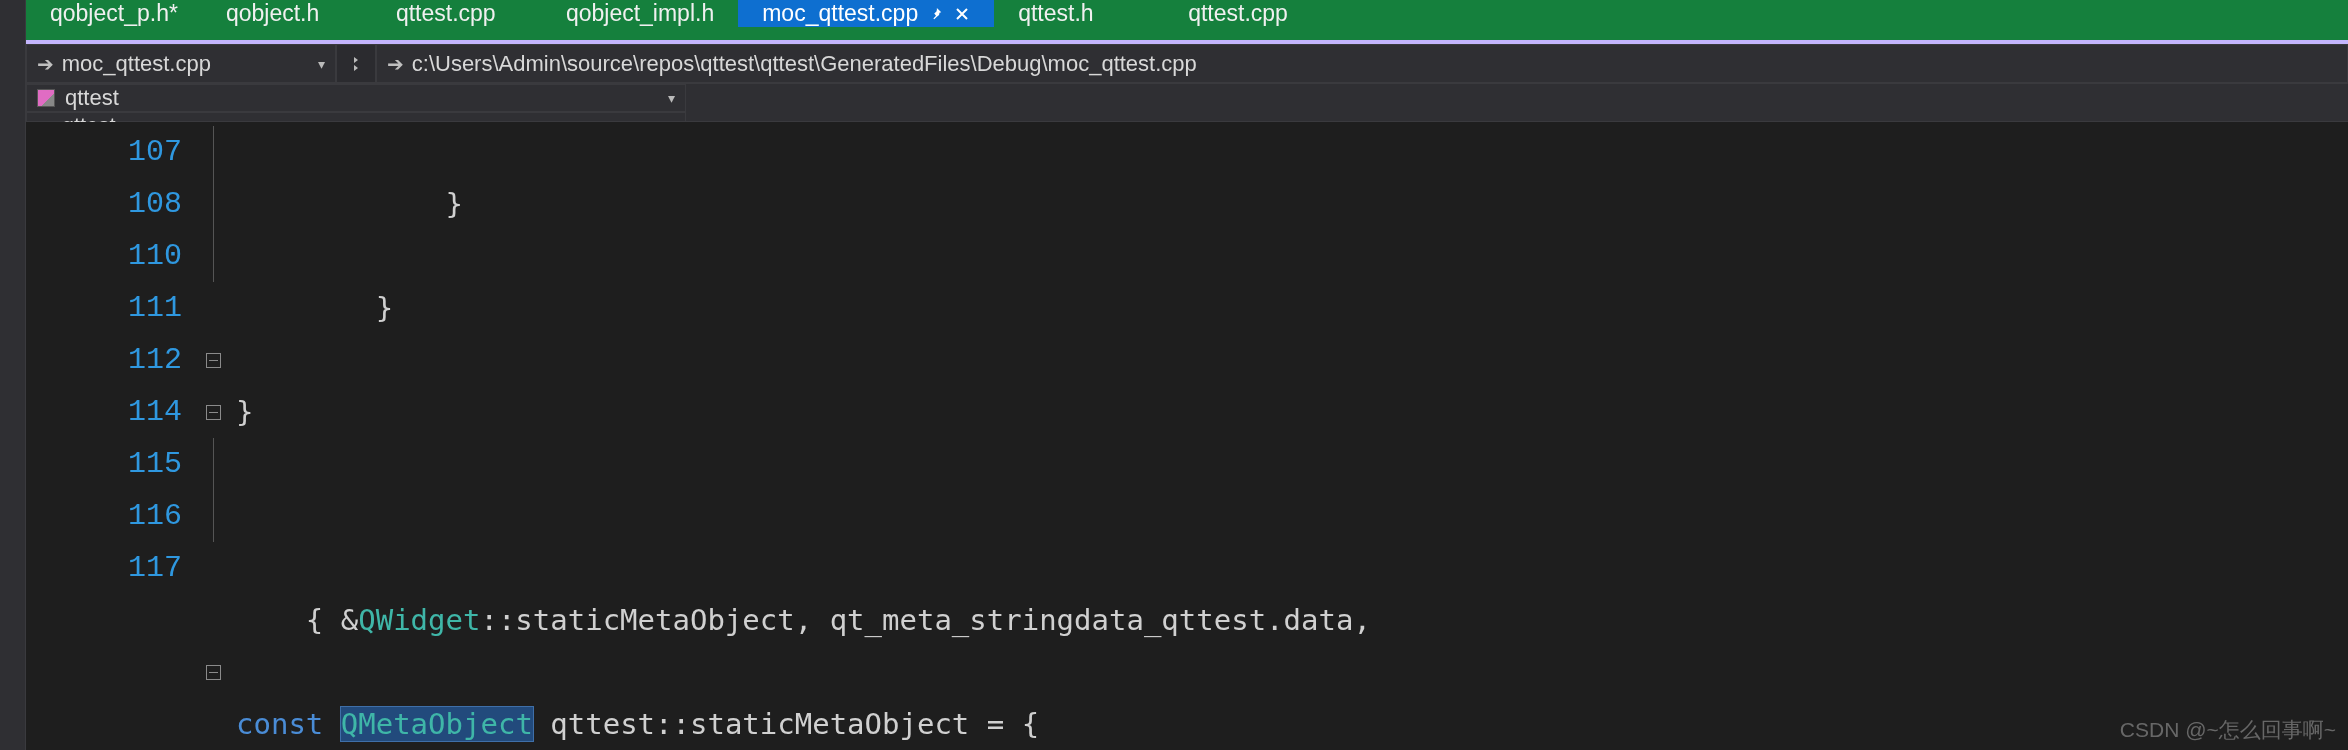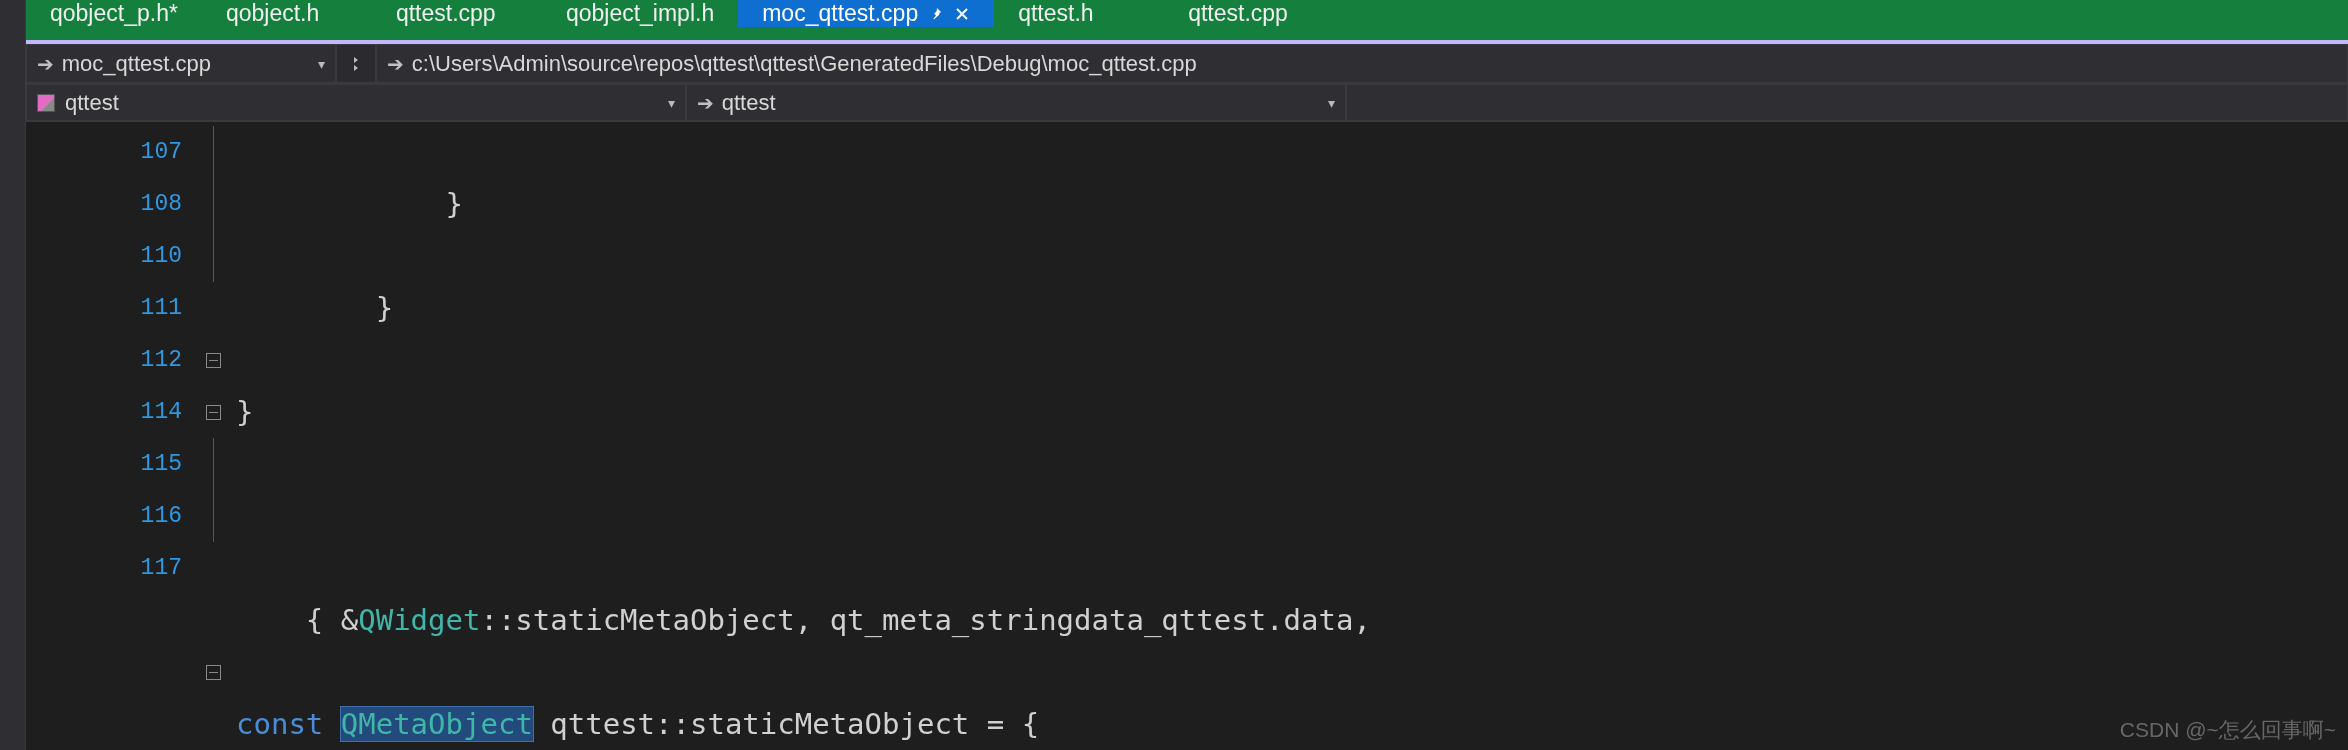--- a/index.html
+++ b/index.html
@@ -87,20 +87,21 @@
   }
 
   
   .scopebar {
     display: flex;
     align-items: stretch;
     height: 38px;
     background: #2f2f33;
     border-bottom: 1px solid #3a3a3e;
     margin-left: 26px;
+    flex-direction: column;
   }
   .scope-cell {
     display: flex;
     align-items: center;
     border: 1px solid #3a3a3e;
     padding: 0 10px;
     color: #d8d8d8;
     font-family: "Segoe UI", sans-serif;
     font-size: 22px;
     width: 660px;
@@ -128,21 +129,21 @@
     display: flex;
     height: calc(100% - 44px - 40px - 38px);
     background: #1e1e1e;
     margin-left: 26px;
   }
   .gutter {
     width: 180px;
     padding-right: 24px;
     text-align: right;
     color: #2f98e0;
-    font-size: 23px;
+    font-size: 30px;
     line-height: 52px;
     user-select: none;
     padding-top: 4px;
   }
   .gutter .ln { height: 52px; }
   .folding-col {
     width: 30px;
     font-size: 22px;
     line-height: 52px;
     color: #8a8a8a;

